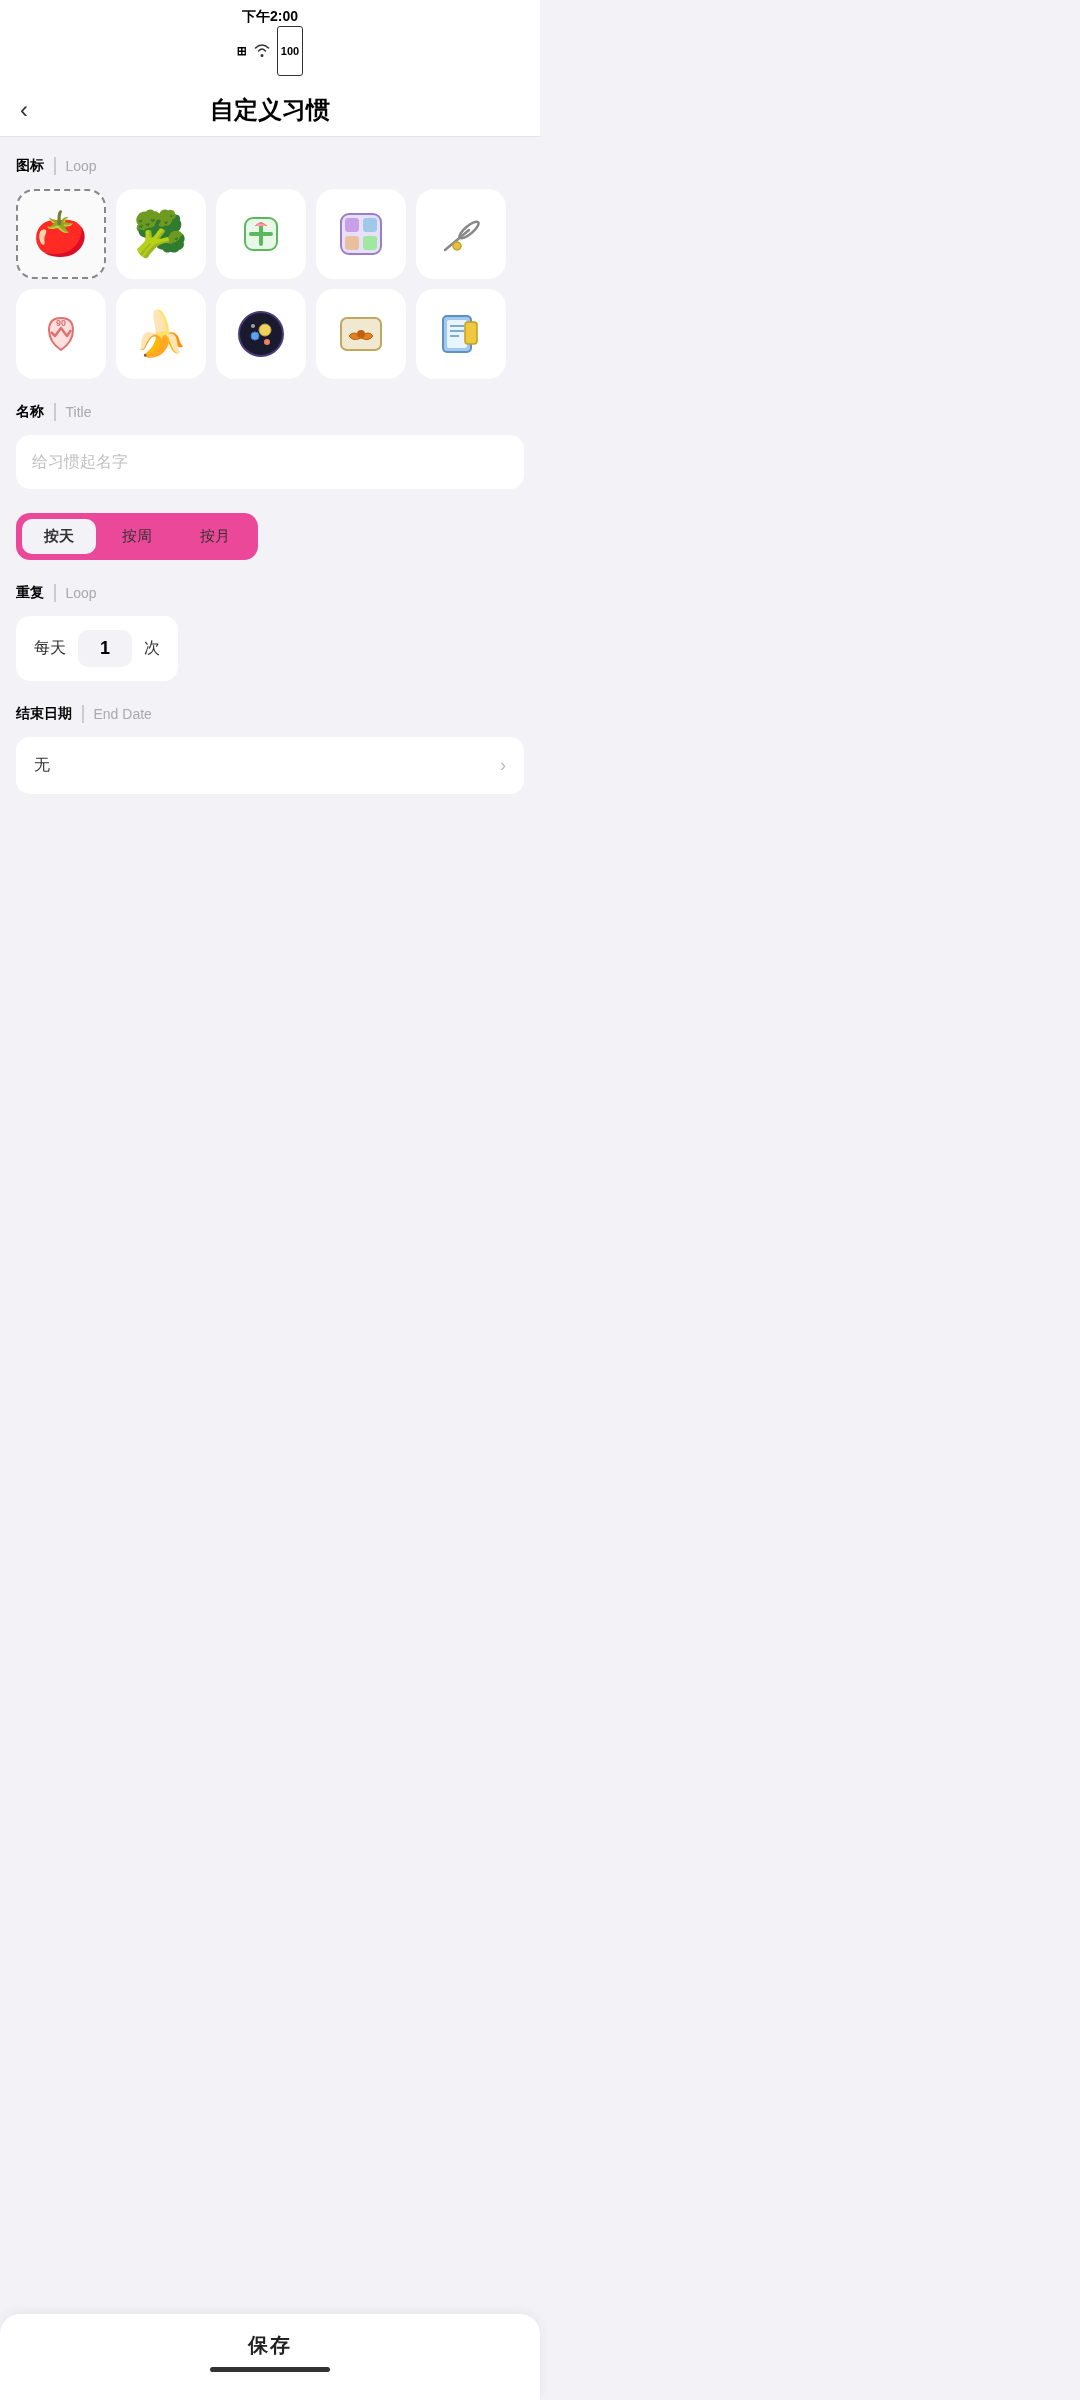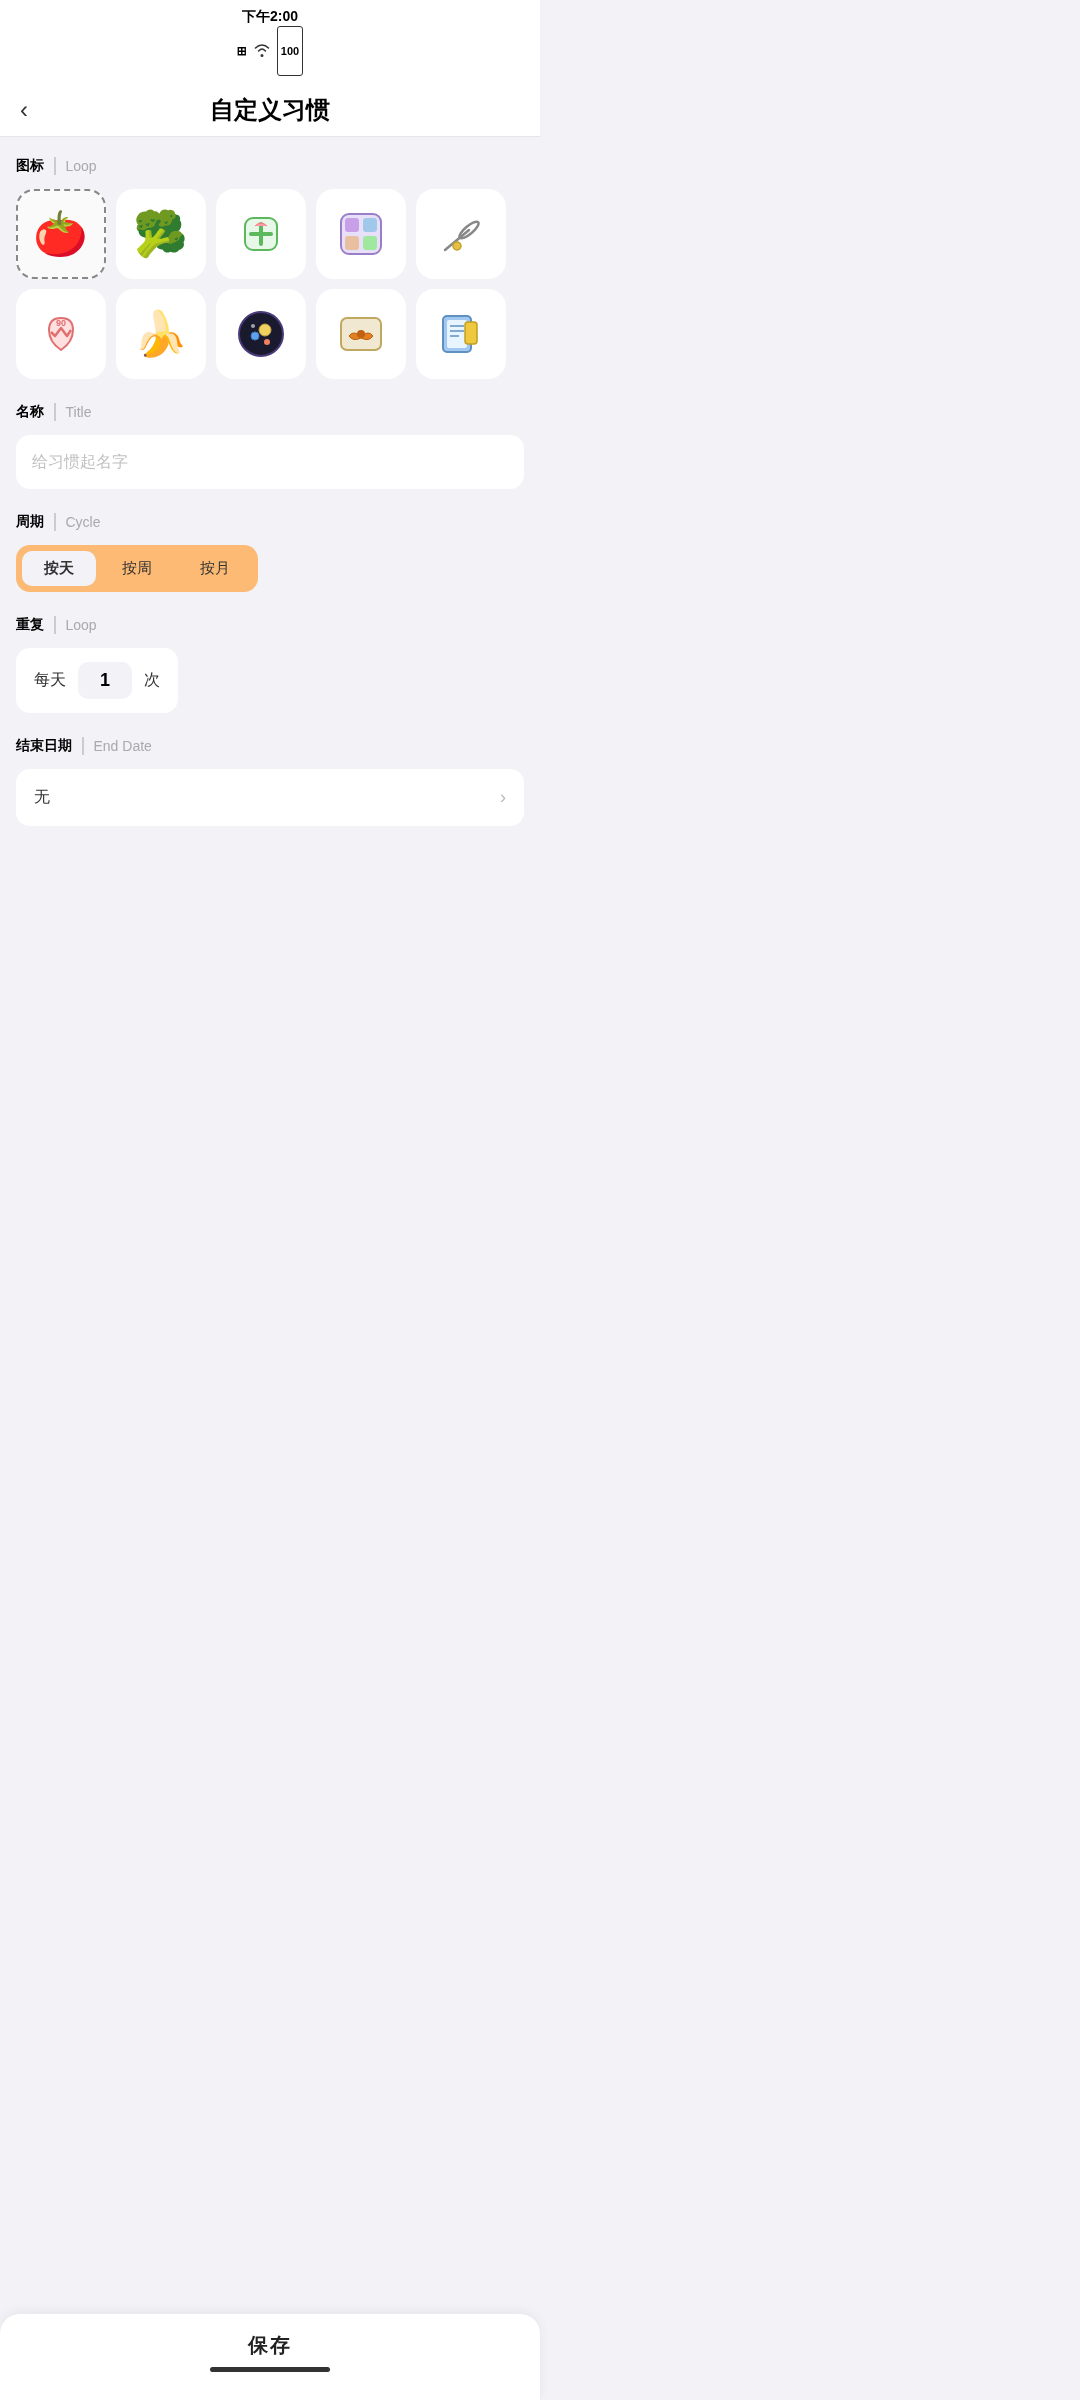--- a/index.html
+++ b/index.html
@@ -115,21 +115,21 @@
       font-size: 16px;
       color: #bbb;
       outline: none;
     }
     .title-input::placeholder {
       color: #c0c0c0;
     }
     
     .cycle-tabs {
       display: flex;
-      background: #fdba74;
+      background: #ec4899;
       border-radius: 14px;
       padding: 6px;
       gap: 4px;
       width: fit-content;
       margin-bottom: 14px;
     }
     .cycle-tab {
       padding: 8px 22px;
       border-radius: 10px;
       font-size: 15px;
@@ -330,25 +330,20 @@
   <div class="section">
     <div class="section-header">
       <span class="section-label-cn">名称</span>
       <div class="section-divider"></div>
       <span class="section-label-en">Title</span>
     </div>
     <input class="title-input" type="text" placeholder="给习惯起名字" style="">
   </div>
 
   <div class="section">
-    <div class="section-header">
-      <span class="section-label-cn">周期</span>
-      <div class="section-divider"></div>
-      <span class="section-label-en">Cycle</span>
-    </div>
     <div class="cycle-tabs">
       <div class="cycle-tab active">按天</div>
       <div class="cycle-tab">按周</div>
       <div class="cycle-tab">按月</div>
     </div>
   </div>
 
   <div class="section">
     <div class="section-header">
       <span class="section-label-cn">重复</span>

